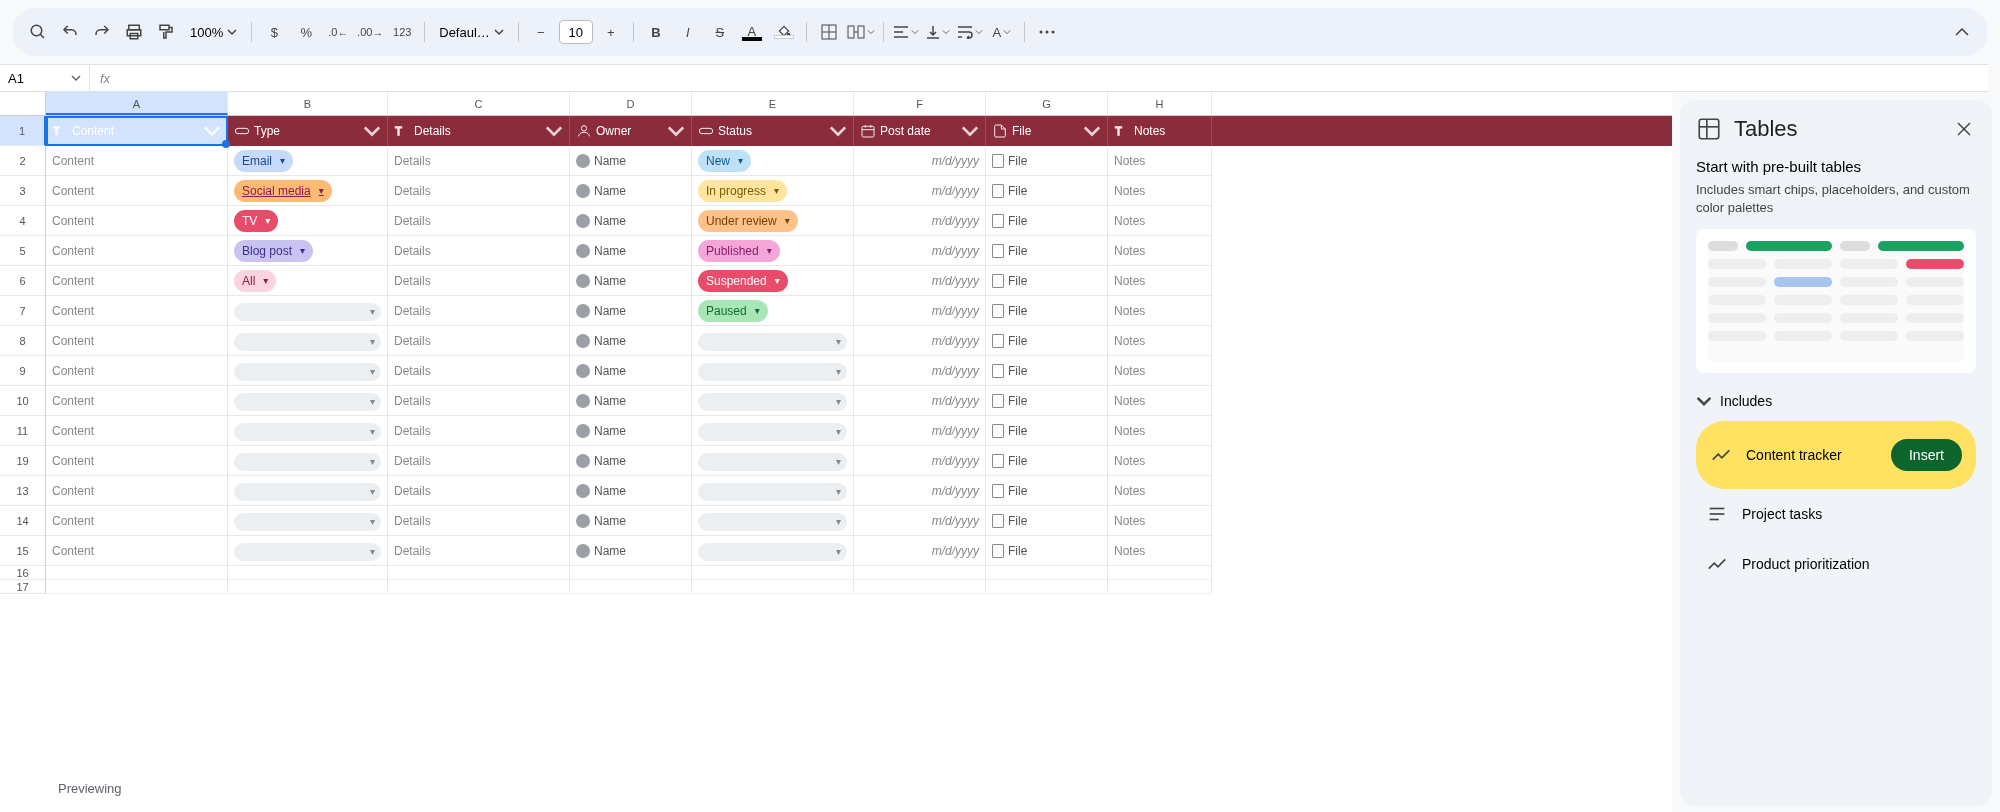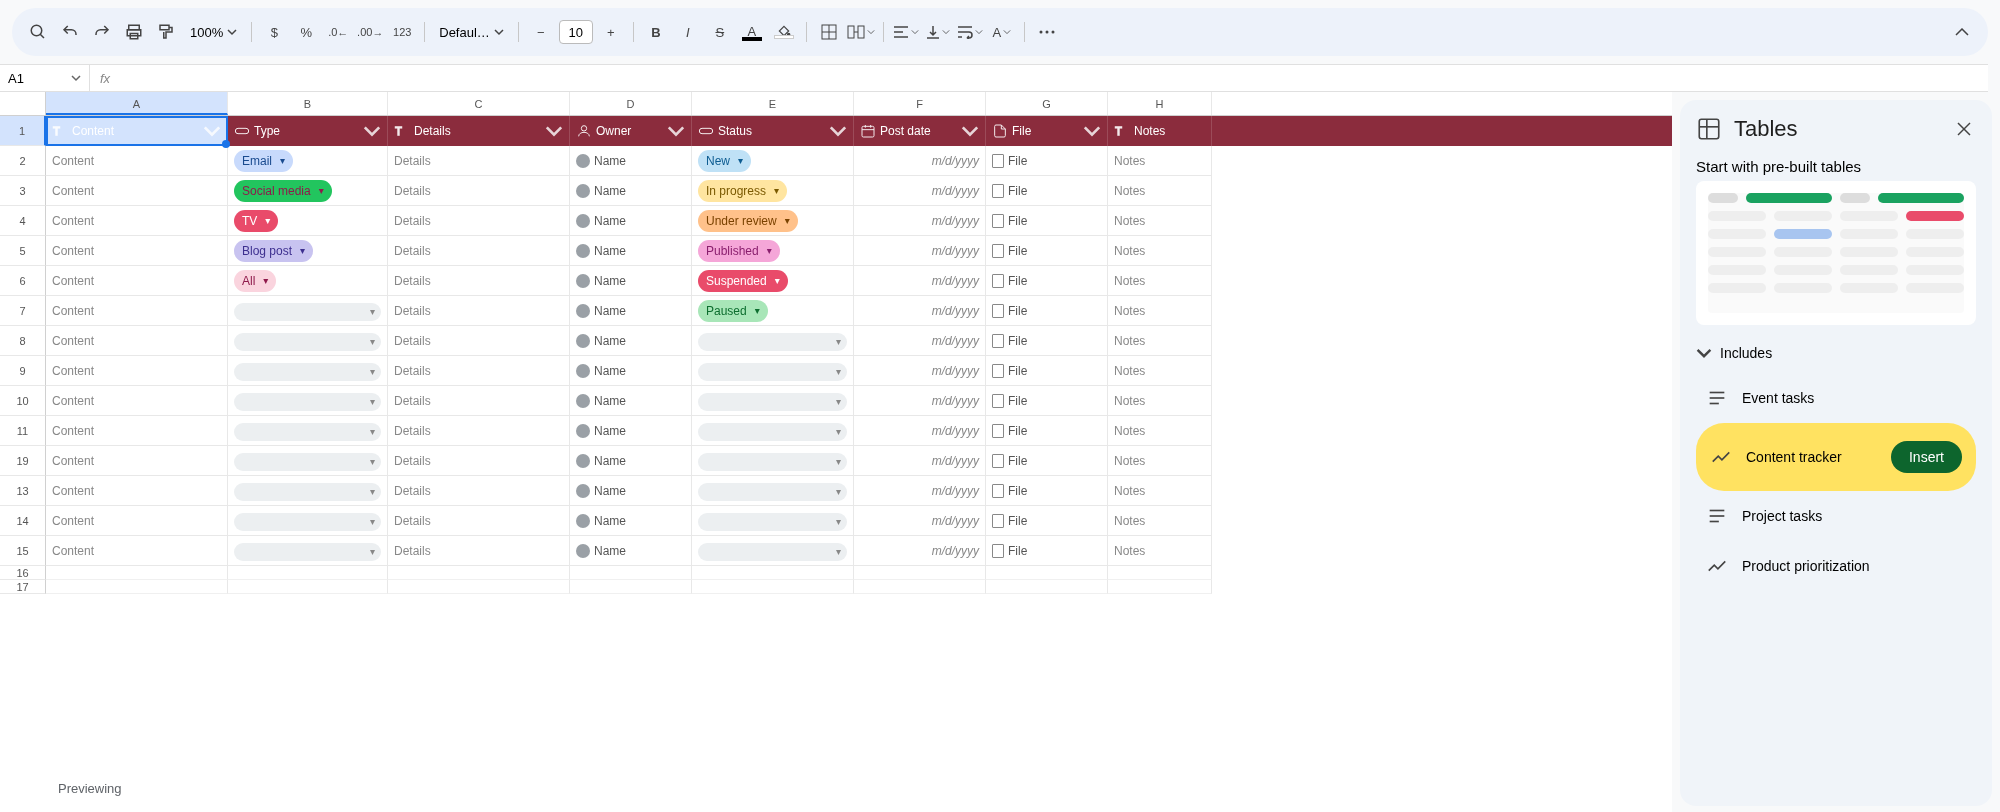--- a/index.html
+++ b/index.html
@@ -49,21 +49,21 @@
 .table-header .cell { border-right: 1px solid rgba(255,255,255,0.15); border-bottom: none; display: flex; align-items: center; gap: 4px; }
 .th-icon { width: 16px; height: 16px; opacity: 0.9; }
 .th-dropdown { margin-left: auto; width: 18px; height: 18px; opacity: 0.8; }
 .active-cell { position: absolute; left: 46px; top: 24px; width: 182px; height: 30px; border: 2px solid #1a73e8; pointer-events: none; z-index: 5; }
 .active-handle { position: absolute; bottom: -4px; right: -4px; width: 8px; height: 8px; background: #1a73e8; border-radius: 50%; }
 
 
 .chip { display: inline-flex; align-items: center; height: 22px; padding: 0 8px; border-radius: 11px; font-size: 12px; gap: 4px; }
 .chip-dd { margin-left: 4px; font-size: 10px; }
 .chip-email { background: #c8dafc; color: #1a4b8f; }
-.chip-social { background: #22c55e; color: #8f1a4b; }
+.chip-social { background: #fdba74; color: #8f1a4b; text-decoration: underline; }
 .chip-tv { background: #e94b6a; color: #fff; }
 .chip-blog { background: #c8c3f0; color: #3d2f8f; }
 .chip-all { background: #fad4de; color: #8f1a4b; }
 .chip-new { background: #bfe1f6; color: #0d5c91; }
 .chip-progress { background: #ffe5a0; color: #7a5900; }
 .chip-review { background: #ffc18a; color: #7a4200; }
 .chip-published { background: #f5a6d8; color: #8a1f6e; }
 .chip-suspended { background: #e94b6a; color: #fff; }
 .chip-paused { background: #a8e6b8; color: #0d6e2f; }
 .chip-empty { background: #eceff1; color: #888; width: 100%; height: 18px; border-radius: 9px; justify-content: flex-end; padding: 0 6px; }
@@ -592,20 +592,21 @@
         </svg>
       <div class="side-title">Tables</div>
       <div class="close-x">
           <svg width="16" height="16" viewBox="0 0 16 16" stroke="#444" stroke-width="1.5">
             <line x1="2" y1="2" x2="14" y2="14"></line>
             <line x1="14" y1="2" x2="2" y2="14"></line>
           </svg>
         </div>
     </div>
     <div class="side-subtitle">Start with pre-built tables</div>
+    <div class="side-desc">Includes smart chips, placeholders, and custom color palettes</div>
     <div class="preview-card">
       <div class="preview-img">
         <div class="preview-row">
             <div class="preview-pill" style="background:#ddd;flex:0 0 30px"></div>
             <div class="preview-pill" style="background:#1aa260"></div>
             <div class="preview-pill" style="background:#ddd;flex:0 0 30px"></div>
             <div class="preview-pill" style="background:#1aa260"></div>
           </div>
         <div class="preview-row">
             <div class="preview-pill" style="background:#eee"></div>
@@ -638,28 +639,20 @@
             <div class="preview-pill" style="background:#eee"></div>
           </div>
       </div>
     </div>
     <div class="section-header">
       <svg width="16" height="16" viewBox="0 0 10 10">
           <path d="M1 3l4 4 4-4" fill="none" stroke="#444" stroke-width="1.5"></path>
         </svg>
       <span>Includes</span>
     </div>
-    <div class="template-item">
-      <svg class="template-icon" viewBox="0 0 24 24" fill="none" stroke="#444" stroke-width="1.8">
-          <line x1="4" y1="6" x2="20" y2="6"></line>
-          <line x1="4" y1="12" x2="20" y2="12"></line>
-          <line x1="4" y1="18" x2="14" y2="18"></line>
-        </svg>
-      <span>Event tasks</span>
-    </div>
     <div class="template-item highlighted">
       <svg class="template-icon" viewBox="0 0 24 24" fill="none" stroke="#444" stroke-width="1.8">
           <polyline points="3,17 9,11 13,15 21,7"></polyline>
         </svg>
       <span>Content tracker</span>
       <button class="insert-btn">Insert</button>
     </div>
     <div class="template-item">
       <svg class="template-icon" viewBox="0 0 24 24" fill="none" stroke="#444" stroke-width="1.8">
           <line x1="4" y1="6" x2="20" y2="6"></line>

